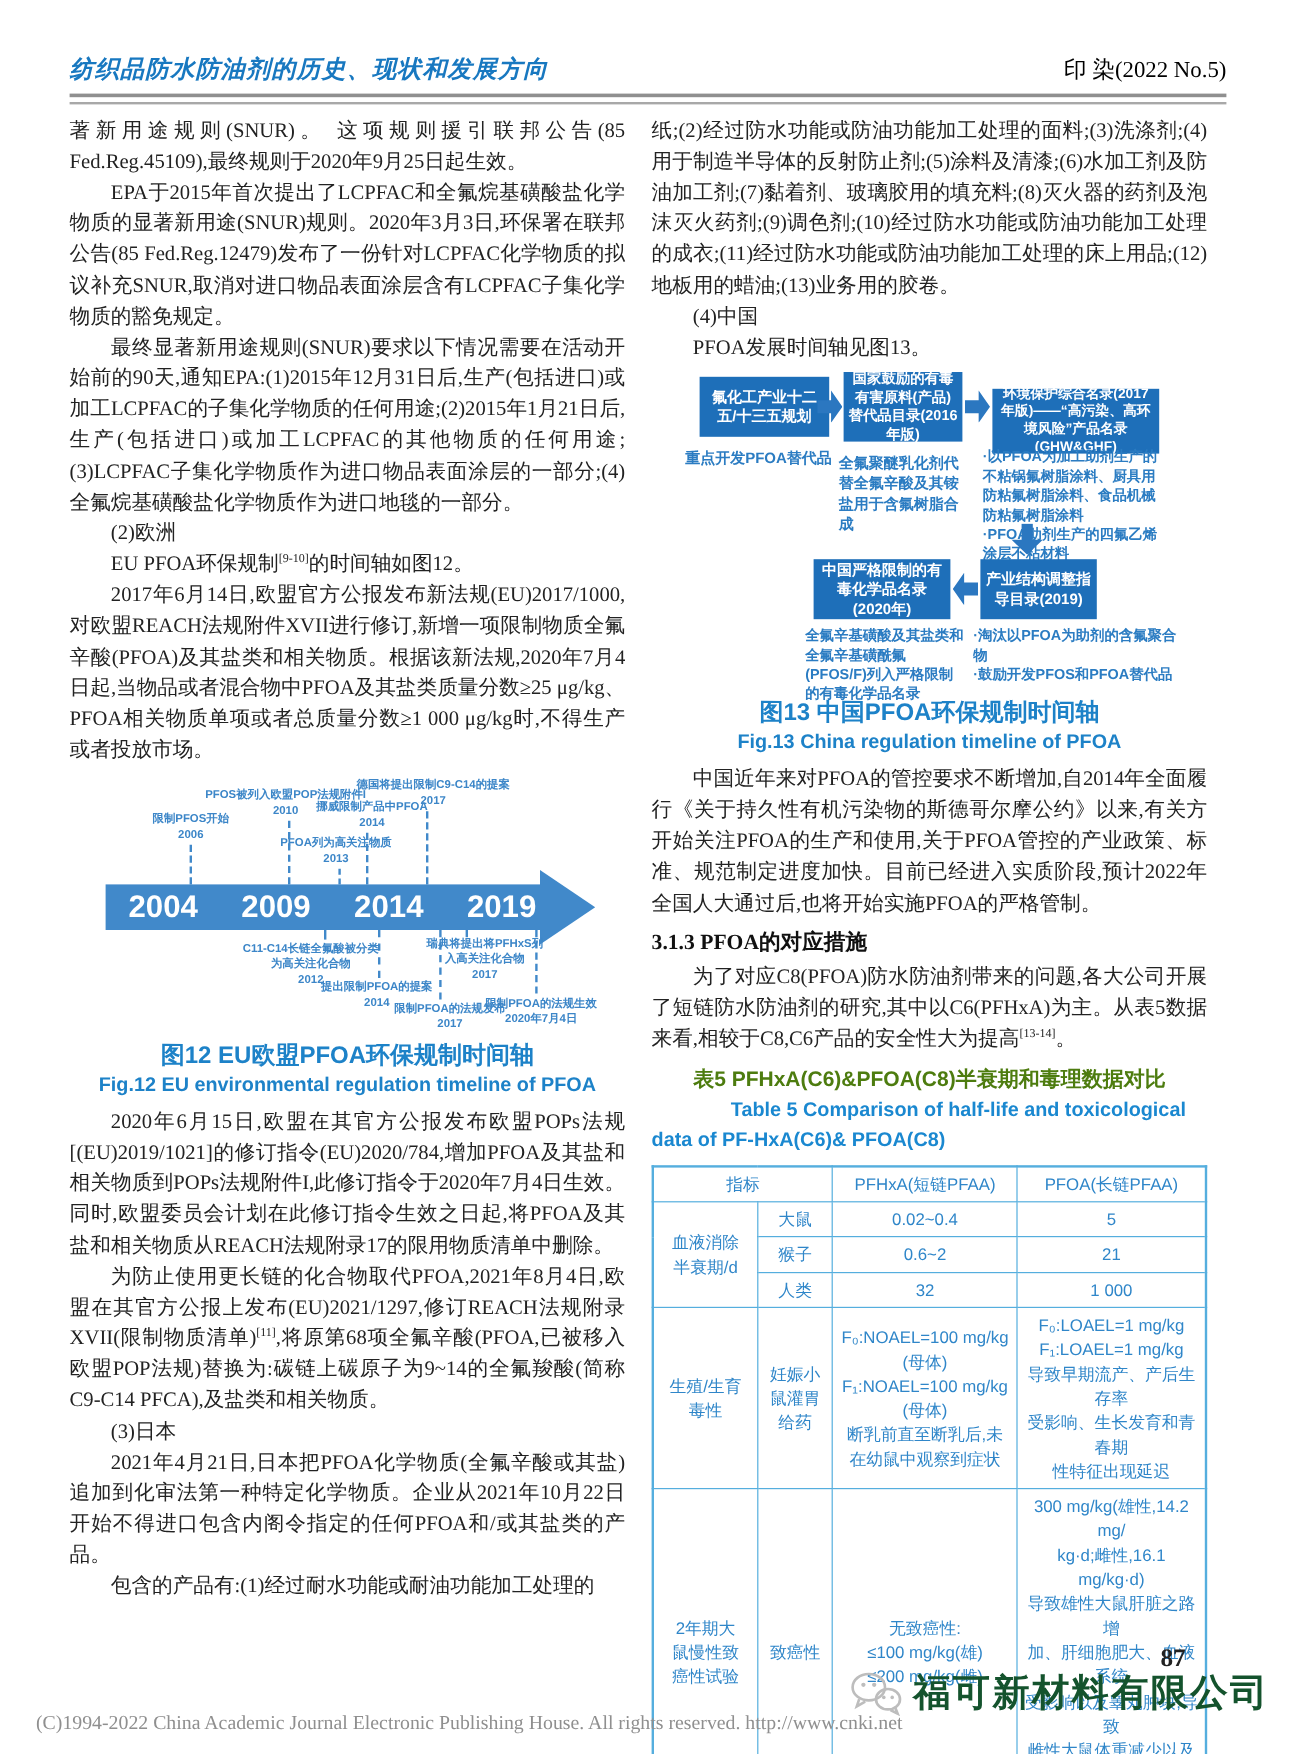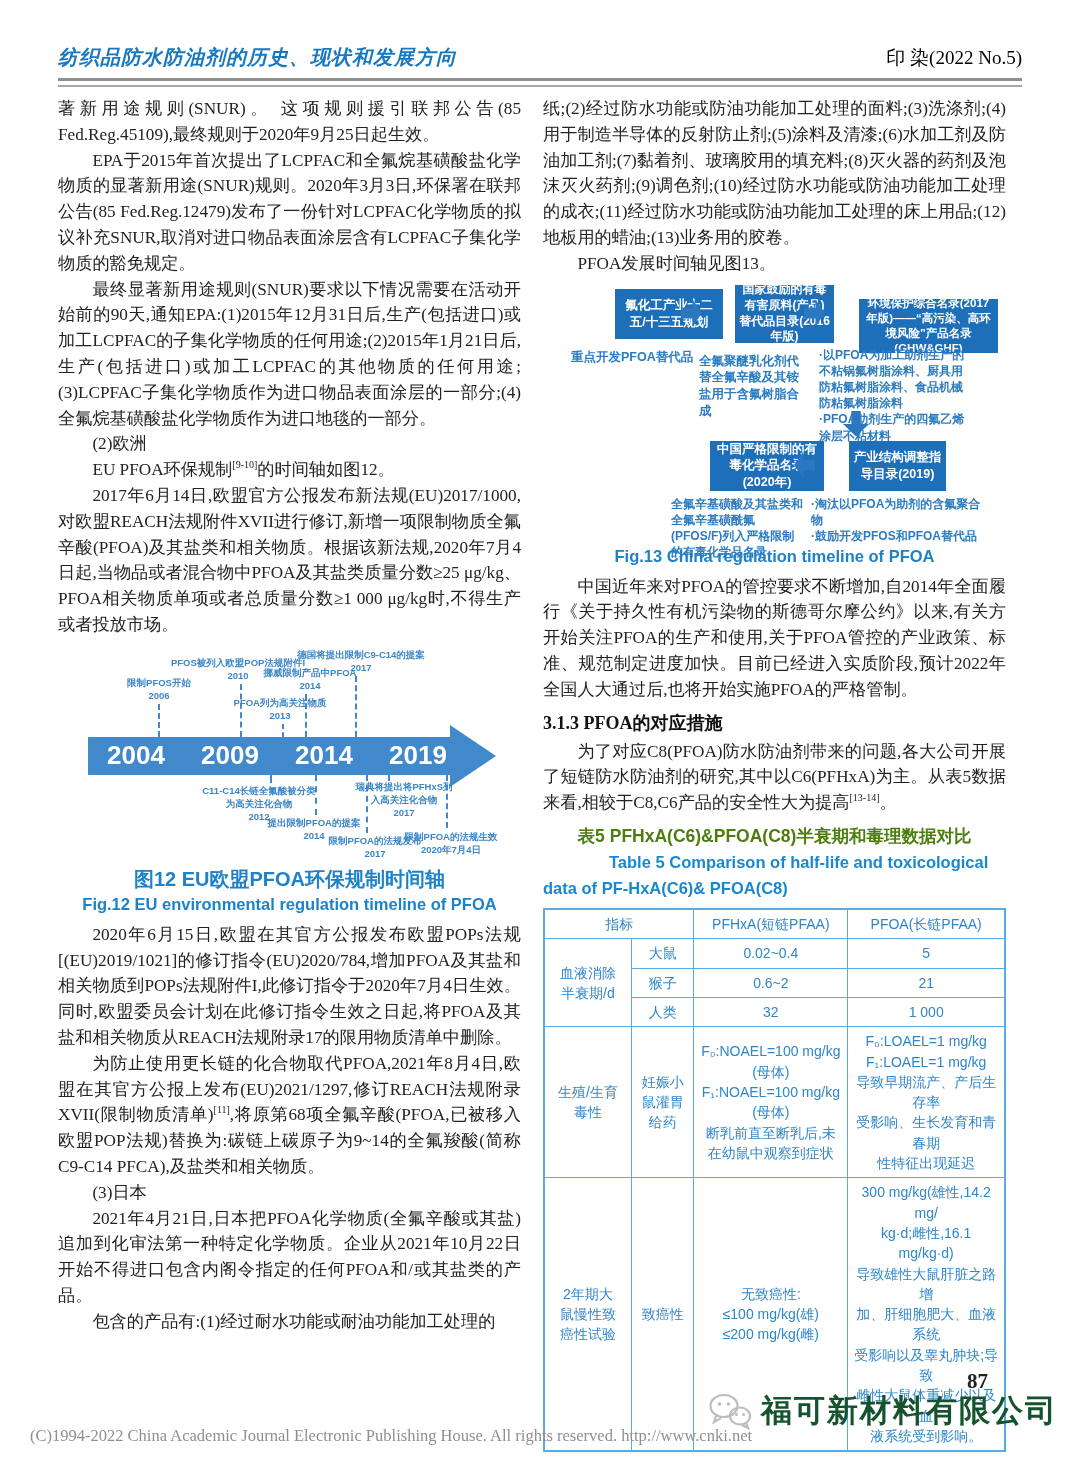--- a/index.html
+++ b/index.html
@@ -28,21 +28,21 @@
   .tl-lab span{display:block;}
   .tl-dash{position:absolute;width:0;border-left:2px dashed #4189ca;}
   
   .cap-cn{font-family:"Liberation Sans","DejaVu Sans",sans-serif;font-weight:bold;font-size:20px;
           color:#1d82c8;text-align:center;margin:8px 0 2px;}
   .cap-en{font-family:"Liberation Sans","DejaVu Sans",sans-serif;font-weight:bold;font-size:16.5px;
           color:#1d82c8;text-align:center;margin:0 0 8px;}
   
   .fig13{position:relative;height:264px;margin-top:6px;font-family:"Liberation Sans","DejaVu Sans",sans-serif;}
   .fbox{position:absolute;background:#1e6fb9;color:#fff;font-weight:bold;font-size:12.5px;line-height:1.3;
-        display:flex;align-items:center;justify-content:center;text-align:center;padding:3px 4px;box-sizing:border-box;margin-left:32px;}
+        display:flex;align-items:center;justify-content:center;text-align:center;padding:3px 4px;box-sizing:border-box;}
   .fnote{position:absolute;color:#2b7cc2;font-weight:bold;font-size:12.5px;line-height:1.35;white-space:pre-line;}
   .ar{position:absolute;background:#2b77c0;}
   .ar-r{clip-path:polygon(0 30%,55% 30%,55% 0,100% 50%,55% 100%,55% 70%,0 70%);}
   .ar-l{clip-path:polygon(100% 30%,45% 30%,45% 0,0 50%,45% 100%,45% 70%,100% 70%);}
   .ar-d{clip-path:polygon(32% 0,68% 0,68% 52%,100% 52%,50% 100%,0 52%,32% 52%);}
   
   .sec{margin:8px 0 4px;font-size:18px;font-weight:bold;color:#111;}
   .t5cn{font-family:"Liberation Sans","DejaVu Sans",sans-serif;font-weight:bold;font-size:17.5px;
         color:#4d7c0f;text-align:center;margin-top:8px;}
   .t5en{font-family:"Liberation Sans","DejaVu Sans",sans-serif;font-weight:bold;font-size:16.5px;
@@ -142,20 +142,21 @@
 
     <p class="bp ind">2020年6月15日,欧盟在其官方公报发布欧盟POPs法规[(EU)2019/1021]的修订指令(EU)2020/784,增加PFOA及其盐和相关物质到POPs法规附件I,此修订指令于2020年7月4日生效。同时,欧盟委员会计划在此修订指令生效之日起,将PFOA及其盐和相关物质从REACH法规附录17的限用物质清单中删除。</p>
     <p class="bp ind"><span>为防止使用更长链的化合物取代PFOA,2021年8月4日,欧盟在其官方公报上发布(EU)2021/1297,修订REACH法规附录XVII(限制物质清单)</span><sup>[11]</sup><span>,将原第68项全氟辛酸(PFOA,已被移入欧盟POP法规)替换为:碳链上碳原子为9~14的全氟羧酸(简称C9-C14 PFCA),及盐类和相关物质。</span></p>
     <p class="bp ind">(3)日本</p>
     <p class="bp ind">2021年4月21日,日本把PFOA化学物质(全氟辛酸或其盐)追加到化审法第一种特定化学物质。企业从2021年10月22日开始不得进口包含内阁令指定的任何PFOA和/或其盐类的产品。</p>
     <p class="bp ind">包含的产品有:(1)经过耐水功能或耐油功能加工处理的</p>
    </div>
 
    <div class="col">
     <p class="bp">纸;(2)经过防水功能或防油功能加工处理的面料;(3)洗涤剂;(4)用于制造半导体的反射防止剂;(5)涂料及清漆;(6)水加工剂及防油加工剂;(7)黏着剂、玻璃胶用的填充料;(8)灭火器的药剂及泡沫灭火药剂;(9)调色剂;(10)经过防水功能或防油功能加工处理的成衣;(11)经过防水功能或防油功能加工处理的床上用品;(12)地板用的蜡油;(13)业务用的胶卷。</p>
+    <p class="bp ind">(4)中国</p>
     <p class="bp ind">PFOA发展时间轴见图13。</p>
 
     <div class="fig13">
       <div class="fbox" style="left:40px;top:6px;width:108px;height:50px">氟化工产业十二五/十三五规划</div>
       <div class="ar ar-r" style="left:138px;top:17px;width:21px;height:27px"></div>
       <div class="fbox" style="left:160px;top:2px;width:99px;height:58px;font-size:12px">国家鼓励的有毒有害原料(产品)替代品目录(2016年版)</div>
       <div class="ar ar-r" style="left:261px;top:17px;width:21px;height:27px"></div>
       <div class="fbox" style="left:284px;top:16px;width:139px;height:54px;font-size:11.5px">环境保护综合名录(2017年版)——“高污染、高环境风险”产品名录(GHW&amp;GHF)</div>
 
       <div class="fnote" style="left:28px;top:66px;width:130px">重点开发PFOA替代品</div>
@@ -166,20 +167,21 @@
       <div class="ar ar-d" style="left:300px;top:128px;width:26px;height:26px"></div>
 
       <div class="fbox" style="left:135px;top:158px;width:114px;height:50px">中国严格限制的有毒化学品名录(2020年)</div>
       <div class="ar ar-l" style="left:251px;top:169px;width:21px;height:27px"></div>
       <div class="fbox" style="left:274px;top:158px;width:97px;height:50px">产业结构调整指导目录(2019)</div>
 
       <div class="fnote" style="left:268px;top:213px;width:172px;font-size:12px">·淘汰以PFOA为助剂的含氟聚合物
 ·鼓励开发PFOS和PFOA替代品</div>
       <div class="fnote" style="left:128px;top:213px;width:134px;font-size:12px">全氟辛基磺酸及其盐类和全氟辛基磺酰氟(PFOS/F)列入严格限制的有毒化学品名录</div>
     </div>
+    <div class="cap-cn">图13  中国PFOA环保规制时间轴</div>
     <div class="cap-en">Fig.13  China regulation timeline of PFOA</div>
 
     <p class="bp ind">中国近年来对PFOA的管控要求不断增加,自2014年全面履行《关于持久性有机污染物的斯德哥尔摩公约》以来,有关方开始关注PFOA的生产和使用,关于PFOA管控的产业政策、标准、规范制定进度加快。目前已经进入实质阶段,预计2022年全国人大通过后,也将开始实施PFOA的严格管制。</p>
     <h3 class="sec">3.1.3  PFOA的对应措施</h3>
     <p class="bp ind"><span>为了对应C8(PFOA)防水防油剂带来的问题,各大公司开展了短链防水防油剂的研究,其中以C6(PFHxA)为主。从表5数据来看,相较于C8,C6产品的安全性大为提高</span><sup>[13-14]</sup><span>。</span></p>
 
     <div class="t5cn">表5  PFHxA(C6)&amp;PFOA(C8)半衰期和毒理数据对比</div>
     <div class="t5en">Table 5  Comparison of half-life and toxicological data of PF-HxA(C6)&amp; PFOA(C8)</div>
 
     <table class="t5">

